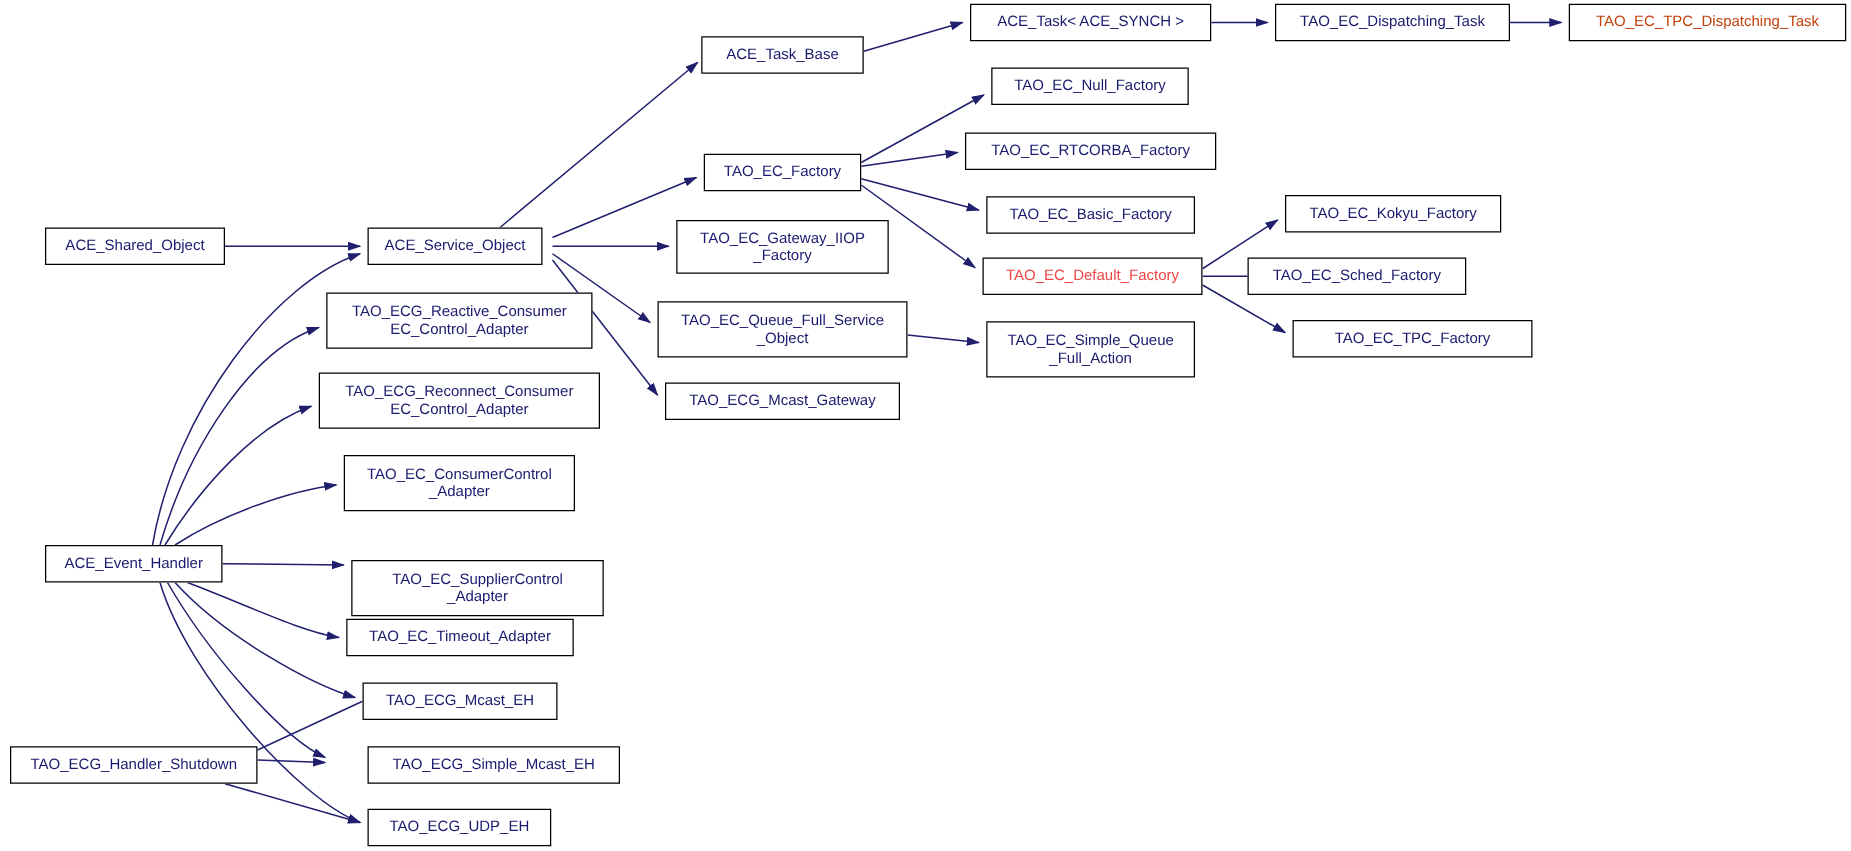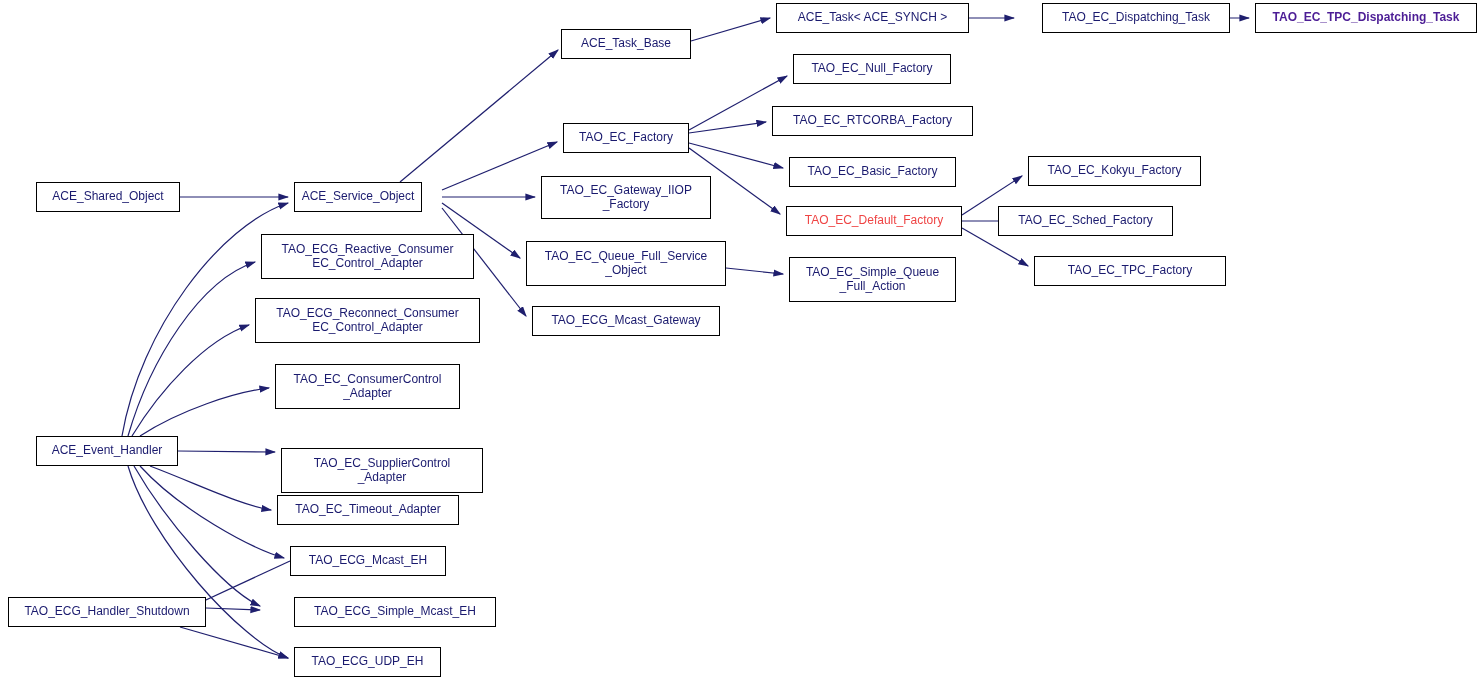--- a/index.html
+++ b/index.html
@@ -78,30 +78,30 @@
         <path d="M 134 466 C 165 520 225 590 260 606" marker-end="url(#arrow)" stroke="#1f1f6e"></path>
         <path d="M 128 466 C 150 540 240 640 288 658" marker-end="url(#arrow)" stroke="#1f1f6e"></path>
         <path d="M 206 608 L 260 610" marker-end="url(#arrow)" stroke="#1f1f6e"></path>
         <path d="M 180 627 L 288 658" marker-end="url(#arrow)" stroke="#1f1f6e"></path>
         <path d="M 290 561 L 180 612" marker-end="url(#arrow)" stroke="#1f1f6e"></path>
       </g>
   </svg>
 
   <div id="node-layer">
       <div class="node" style="left: 776px; top: 3px; width: 193px; height: 30px; color: rgb(26, 26, 110); border-color: rgb(0, 0, 0);">ACE_Task&lt; ACE_SYNCH &gt;</div>
-      <div class="node" style="left: 1020px; top: 3px; width: 188px; height: 30px; color: rgb(26, 26, 110); border-color: rgb(0, 0, 0); margin-left: 22px;">TAO_EC_Dispatching_Task</div>
-      <div class="node" style="left: 1255px; top: 3px; width: 222px; height: 30px; color: #4c1d95; border-color: rgb(0, 0, 0); font-weight: bold;">TAO_EC_TPC_Dispatching_Task</div>
+      <div class="node" style="left: 1020px; top: 3px; width: 188px; height: 30px; color: rgb(26, 26, 110); border-color: rgb(0, 0, 0);">TAO_EC_Dispatching_Task</div>
+      <div class="node" style="left: 1255px; top: 3px; width: 222px; height: 30px; color: #c2410c; border-color: rgb(0, 0, 0);">TAO_EC_TPC_Dispatching_Task</div>
       <div class="node" style="left: 561px; top: 29px; width: 130px; height: 30px; color: rgb(26, 26, 110); border-color: rgb(0, 0, 0);">ACE_Task_Base</div>
       <div class="node" style="left: 793px; top: 54px; width: 158px; height: 30px; color: rgb(26, 26, 110); border-color: rgb(0, 0, 0);">TAO_EC_Null_Factory</div>
       <div class="node" style="left: 772px; top: 106px; width: 201px; height: 30px; color: rgb(26, 26, 110); border-color: rgb(0, 0, 0);">TAO_EC_RTCORBA_Factory</div>
       <div class="node" style="left: 563px; top: 123px; width: 126px; height: 30px; color: rgb(26, 26, 110); border-color: rgb(0, 0, 0);">TAO_EC_Factory</div>
       <div class="node" style="left: 789px; top: 157px; width: 167px; height: 30px; color: rgb(26, 26, 110); border-color: rgb(0, 0, 0);">TAO_EC_Basic_Factory</div>
       <div class="node" style="left: 1028px; top: 156px; width: 173px; height: 30px; color: rgb(26, 26, 110); border-color: rgb(0, 0, 0);">TAO_EC_Kokyu_Factory</div>
       <div class="node" style="left: 36px; top: 182px; width: 144px; height: 30px; color: rgb(26, 26, 110); border-color: rgb(0, 0, 0);">ACE_Shared_Object</div>
-      <div class="node" style="left: 294px; top: 182px; width: 128px; height: 30px; color: rgb(26, 26, 110); border-color: rgb(0, 0, 0);">ACE_Service_Object</div>
+      <div class="node" style="left: 294px; top: 182px; width: 140px; height: 30px; color: rgb(26, 26, 110); border-color: rgb(0, 0, 0);">ACE_Service_Object</div>
       <div class="node" style="left: 541px; top: 176px; width: 170px; height: 43px; color: rgb(26, 26, 110); border-color: rgb(0, 0, 0);">TAO_EC_Gateway_IIOP
 _Factory</div>
       <div class="node" style="left: 786px; top: 206px; width: 176px; height: 30px; color: #ef4444; border-color: rgb(0, 0, 0);">TAO_EC_Default_Factory</div>
       <div class="node" style="left: 998px; top: 206px; width: 175px; height: 30px; color: rgb(26, 26, 110); border-color: rgb(0, 0, 0);">TAO_EC_Sched_Factory</div>
       <div class="node" style="left: 261px; top: 234px; width: 213px; height: 45px; color: rgb(26, 26, 110); border-color: rgb(0, 0, 0);">TAO_ECG_Reactive_Consumer
 EC_Control_Adapter</div>
       <div class="node" style="left: 526px; top: 241px; width: 200px; height: 45px; color: rgb(26, 26, 110); border-color: rgb(0, 0, 0);">TAO_EC_Queue_Full_Service
 _Object</div>
       <div class="node" style="left: 789px; top: 257px; width: 167px; height: 45px; color: rgb(26, 26, 110); border-color: rgb(0, 0, 0);">TAO_EC_Simple_Queue
 _Full_Action</div>

